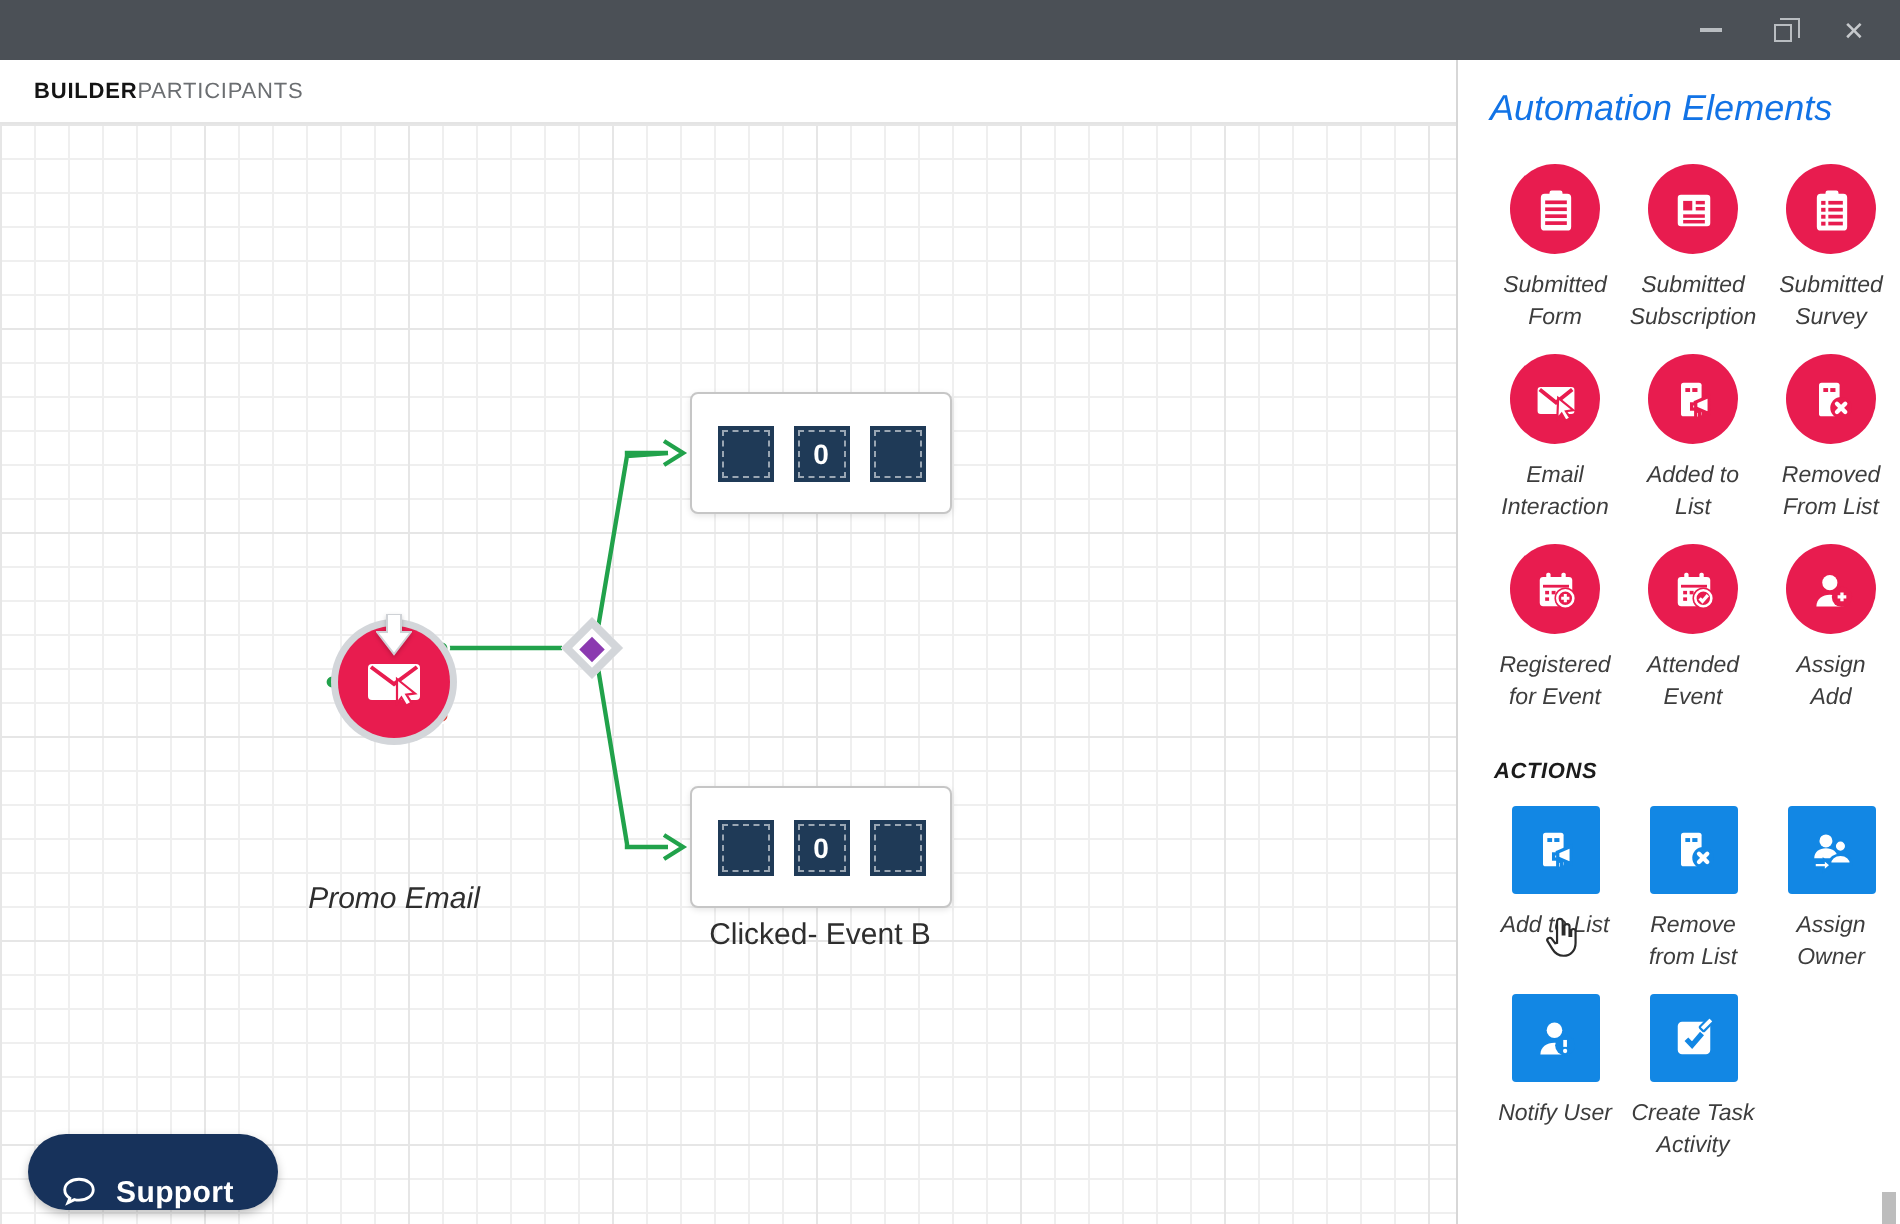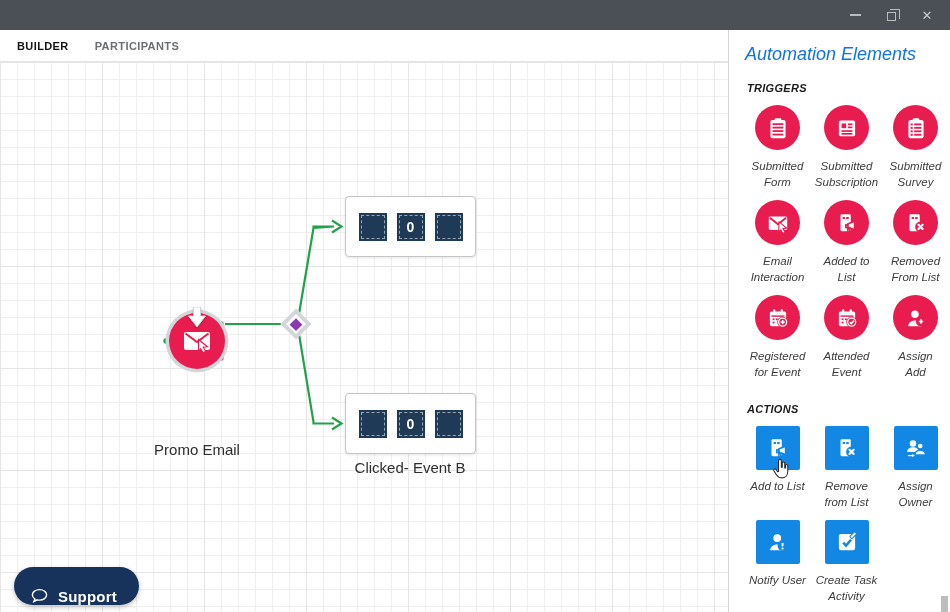--- a/index.html
+++ b/index.html
@@ -12,42 +12,42 @@
   .win-btn { display:flex; align-items:center; justify-content:center; width:14px; height:14px; cursor:default; }
   .glyph-min { width:11px; height:2px; background:#b9bdc1; }
   .glyph-restore { position:relative; width:9px; height:9px; border:1.4px solid #b9bdc1; margin-top:2px; }
   .glyph-restore::before { content:""; position:absolute; top:-4px; left:2.5px; width:9px; height:9px; border:1.4px solid #b9bdc1; border-bottom:none; border-left:none; }
   .glyph-close { color:#c6c9cc; font-size:13px; line-height:1; }
 
   
   .app { display:flex; height:582px; }
   .main { width:729px; border-right:1px solid #d7d7d7; display:flex; flex-direction:column; }
 
-  .tabbar { height:32px; background:#fff; border-bottom:1px solid #e4e4e4; display:flex; align-items:center; gap:26px; padding-left:17px; }
-  .tab { font-size:11px; letter-spacing:.4px; cursor:pointer;font-weight:bold; }
+  .tabbar { height:32px; background:#fff; border-bottom:1px solid #e4e4e4; display:flex; align-items:center; padding-left:17px; }
+  .tab { font-size:11px; letter-spacing:.4px; cursor:pointer; }
   .tab.active { font-weight:bold; color:#141414; }
   .tab.inactive { color:#6b6e71; }
 
   
   .canvas { position:relative; flex:1; background-color:#fff;
     background-image:
       linear-gradient(to right, #e6e6e6 1px, transparent 1px),
       linear-gradient(to bottom, #e6e6e6 1px, transparent 1px),
       linear-gradient(to right, #efefef 1px, transparent 1px),
       linear-gradient(to bottom, #efefef 1px, transparent 1px);
     background-size: 102px 102px, 102px 102px, 17px 17px, 17px 17px;
     overflow:hidden; }
 
   .connectors { position:absolute; left:0; top:0; }
 
   .promo-node { position:absolute; left:169px; top:251px; width:56px; height:56px; border-radius:50%;
     background:var(--red,#e81c4f); box-shadow:0 0 0 3.5px #d3d6da; display:flex; align-items:center; justify-content:center; cursor:move; }
   .promo-arrow { position:absolute; left:188px; top:245px; filter:drop-shadow(0 1px 1px rgba(0,0,0,.2)); }
   .node-label { position:absolute; font-size:15px; color:#2e2e2e; text-align:center; }
-  .lbl-promo { left:137px; top:379px; width:120px; }
+  .lbl-promo { left:137px; top:379px; width:120px;font-style:italic; }
 
   .diamond-wrap { position:absolute; left:281px; top:247px; width:30px; height:30px; cursor:move; }
   .diamond { position:absolute; left:4px; top:4px; width:22px; height:22px; background:#fff; border:4px solid #d3d6da; transform:rotate(45deg); }
   .diamond-core { position:absolute; left:50%; top:50%; width:9px; height:9px; margin:-4.5px 0 0 -4.5px; background:var(--purple,#8b3ab0); transform:rotate(45deg); transform-origin:center; }
   .diamond .diamond-core { transform:none; }
 
   .branch-box { position:absolute; width:131px; height:61px; background:#fff; border:1px solid #c6c6c6; border-radius:4px;
     box-shadow:0 1px 3px rgba(0,0,0,.10); display:flex; align-items:center; justify-content:center; gap:10px; cursor:move; }
   .box-a { left:345px; top:134px; }
   .box-b { left:345px; top:331px; }
@@ -171,21 +171,20 @@
             <path d="M21 11.2c0 3.7-4 6.6-9 6.6-1 0-2-.1-2.9-.35L5 19.5l1.2-2.9C4.2 15.3 3 13.4 3 11.2 3 7.5 7 4.6 12 4.6s9 2.9 9 6.6z" fill="none" stroke="#fff" stroke-width="1.8"></path>
           </svg>
           <span>Support</span>
         </div>
       </div>
     </div>
 
     <div class="sidebar">
       <div class="sb-title">Automation Elements</div>
 
-      <div class="sb-heading">TRIGGERS</div>
       <div class="sb-grid">
 
         <div class="sb-item">
           <div class="tile-circle">
               <svg width="26" height="26" viewBox="0 0 24 24">
             <rect x="9" y="3" width="6" height="3.6" rx="1" fill="#fff"></rect>
                 <rect x="5" y="4.5" width="14" height="17" rx="1.8" fill="#fff"></rect>
             <rect class="d" x="7" y="7.6" width="10" height="1.7"></rect>
                 <rect class="d" x="7" y="10.8" width="10" height="1.7"></rect>
             <rect class="d" x="7" y="14" width="10" height="1.7"></rect>

